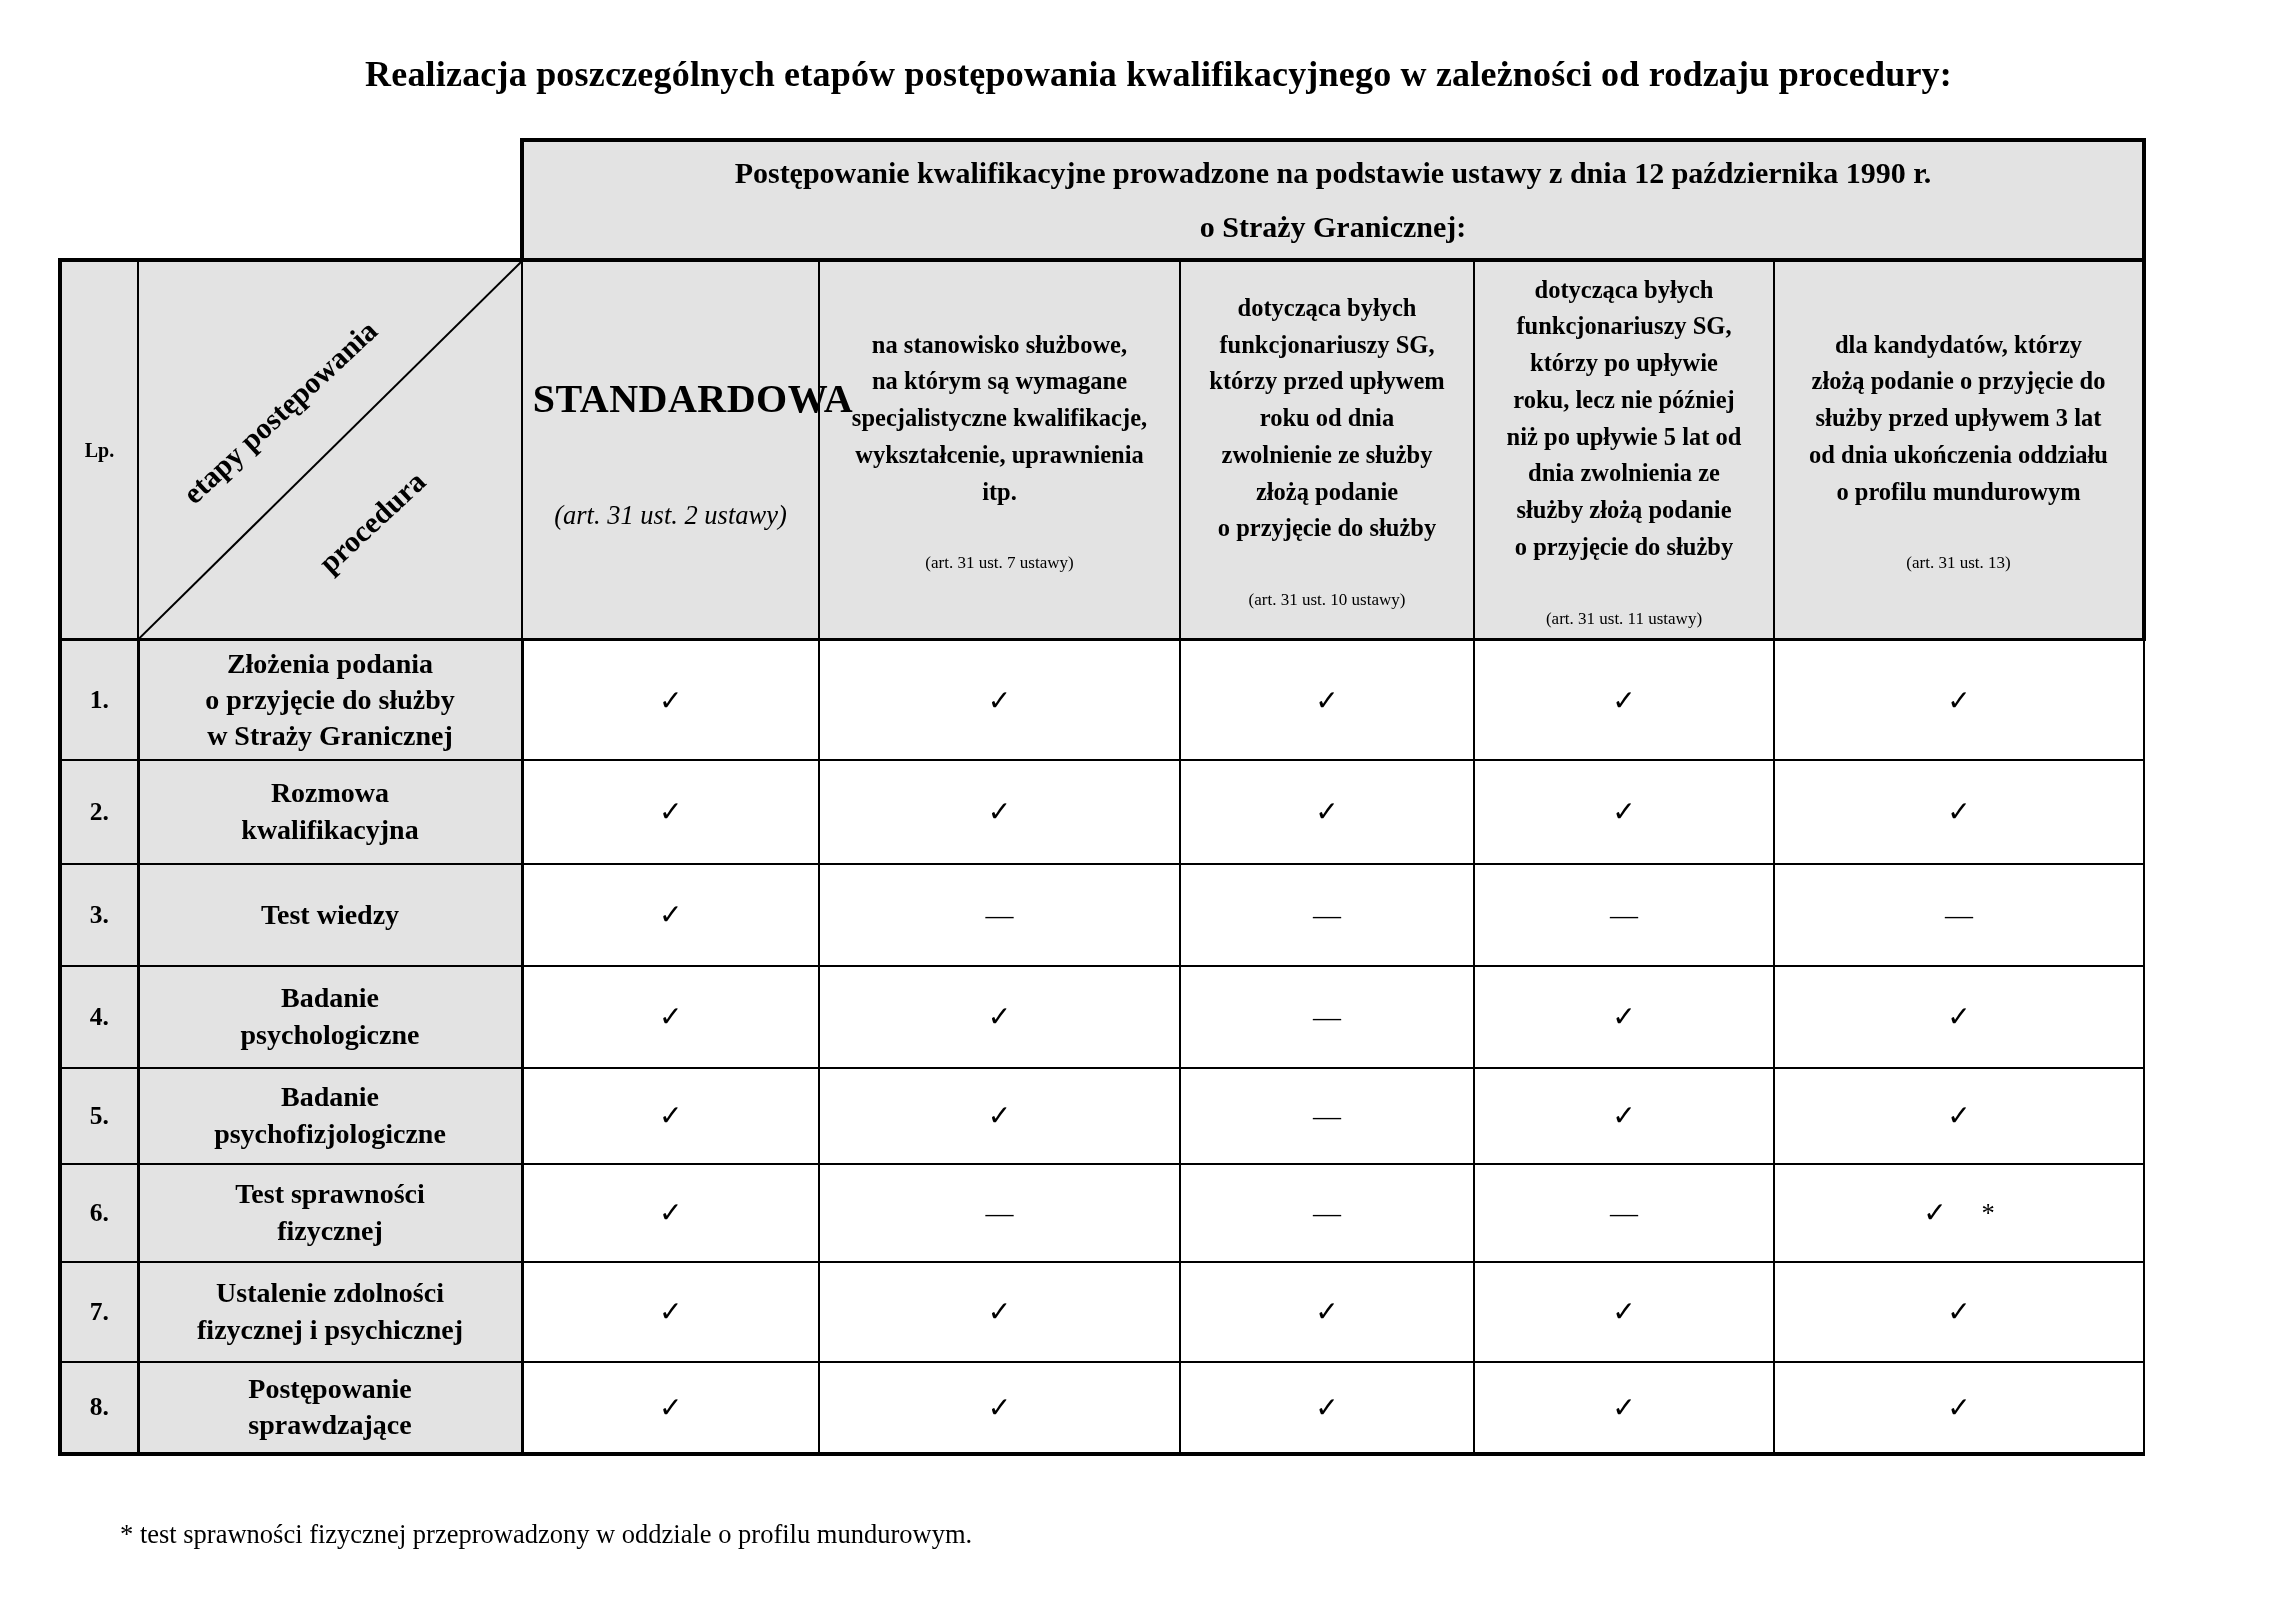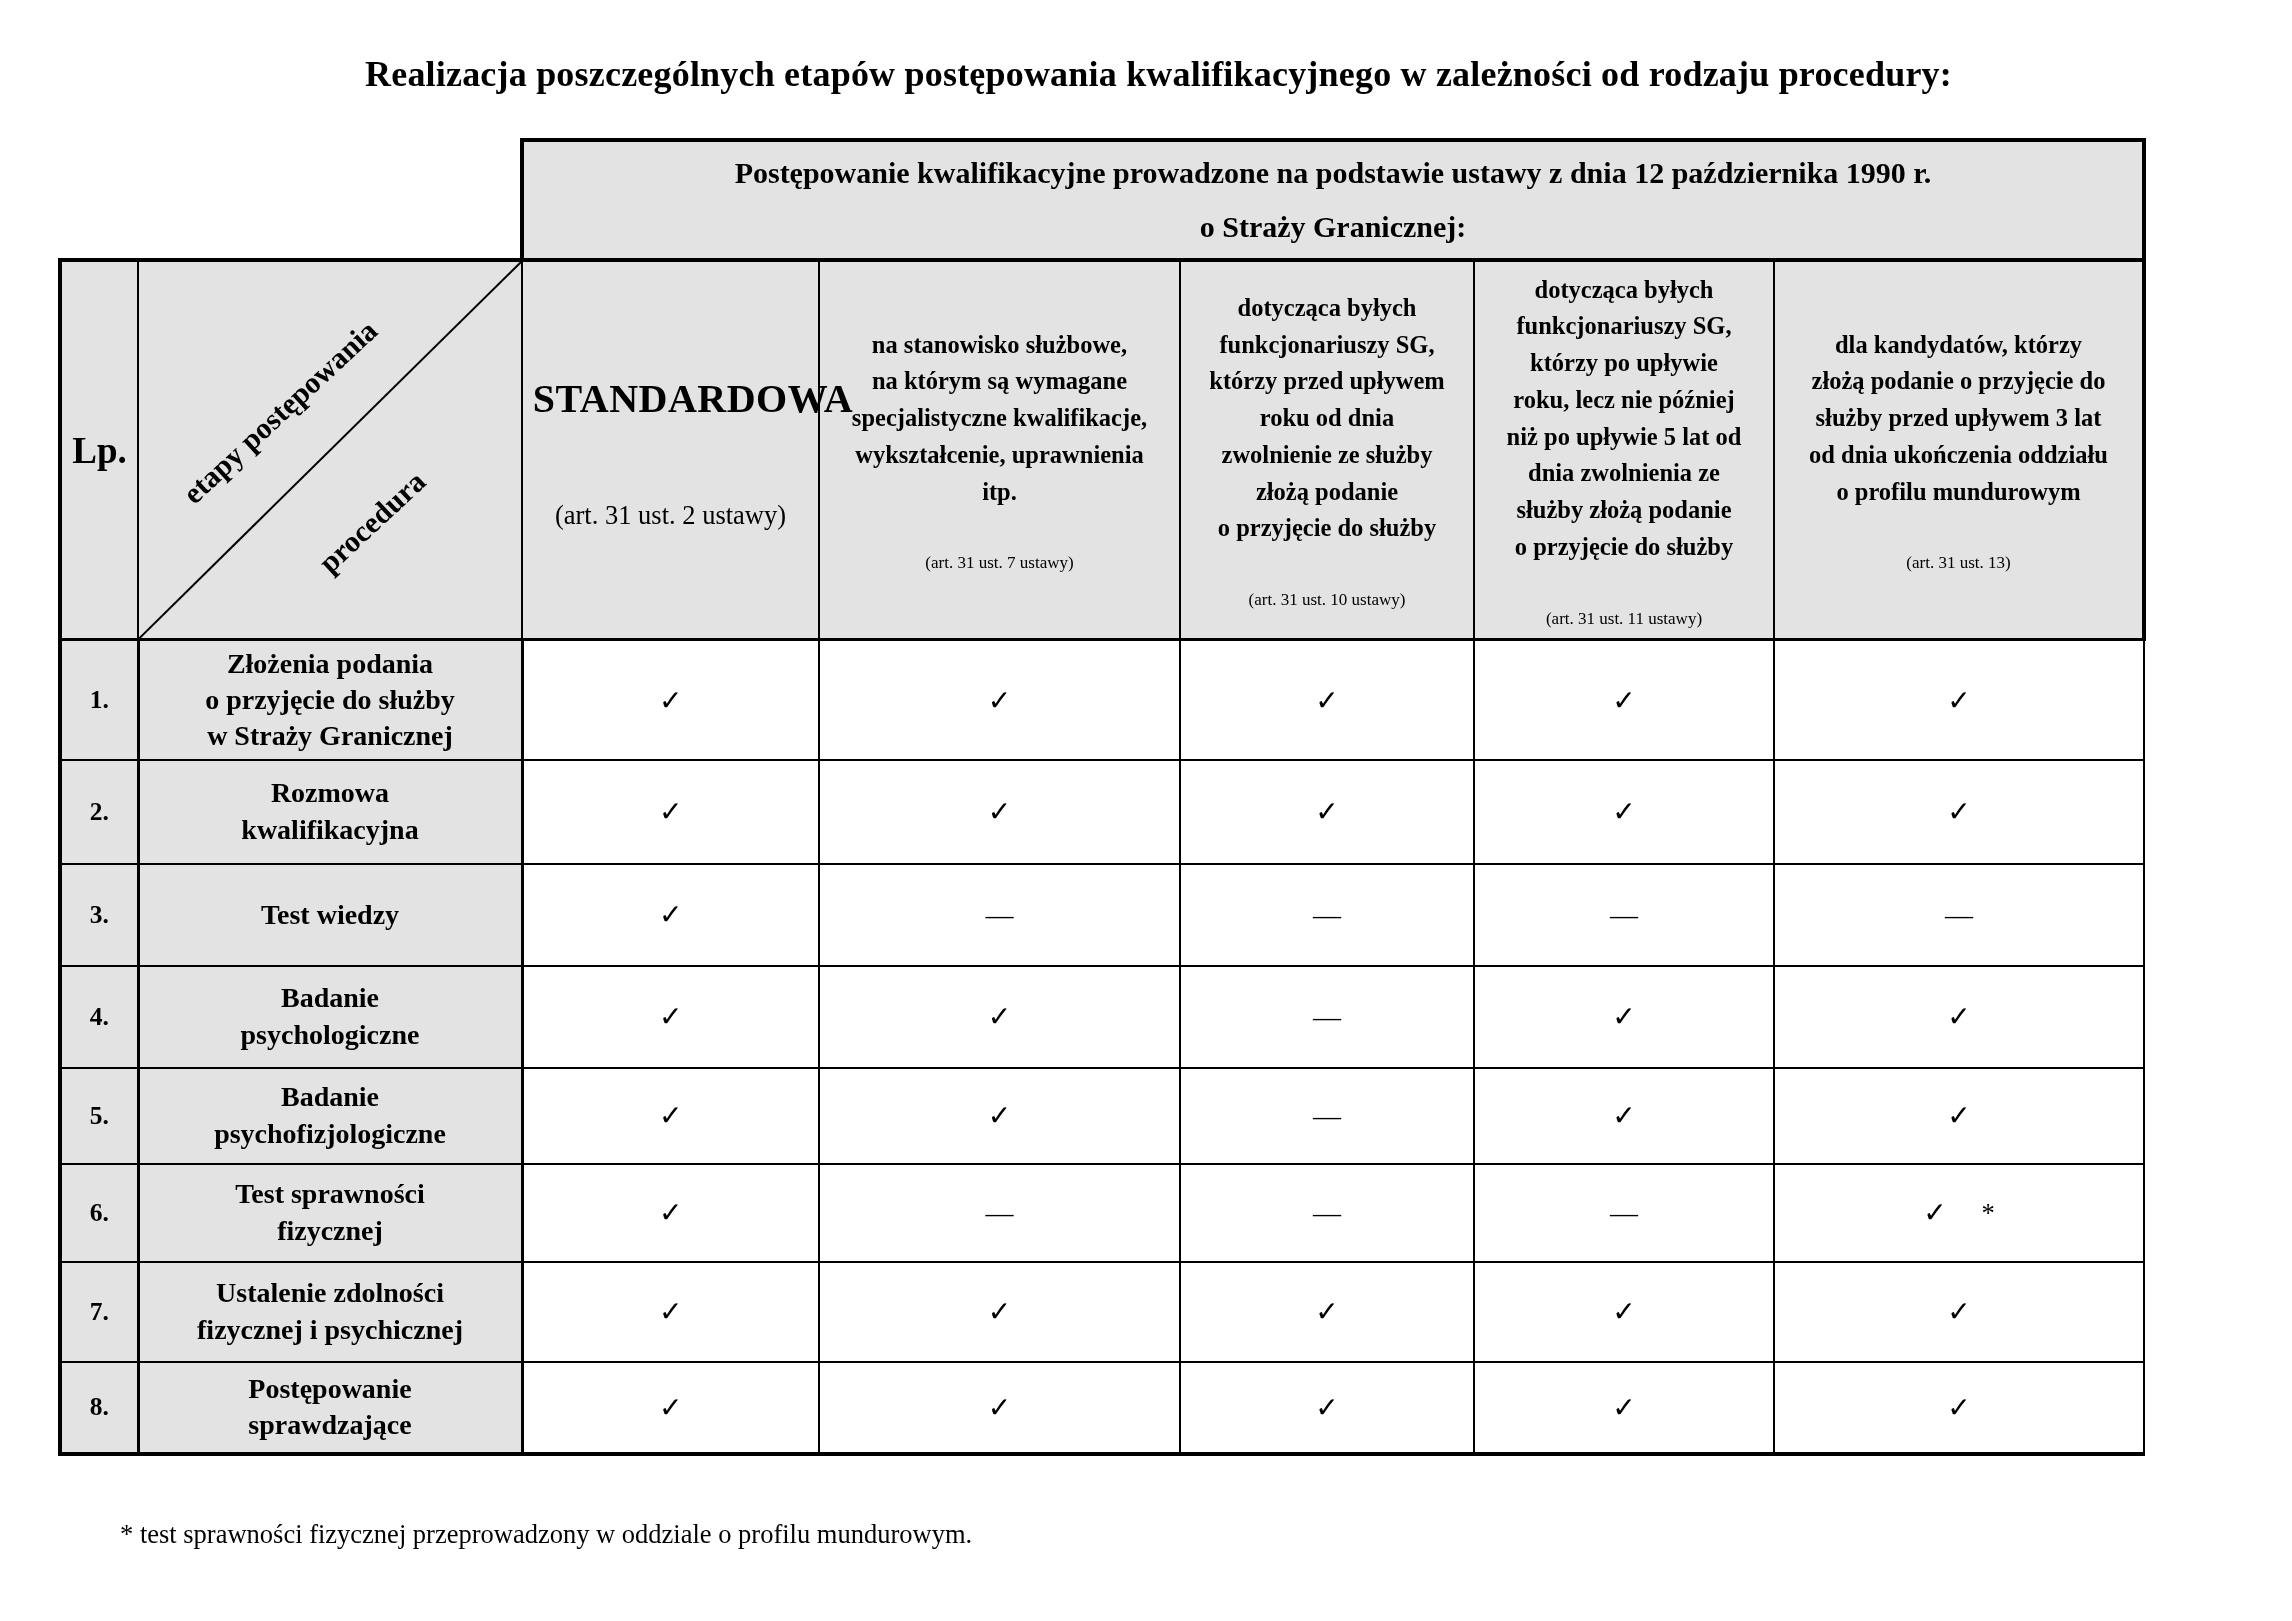--- a/index.html
+++ b/index.html
@@ -44,21 +44,21 @@
     border:4.9px solid var(--ink);
     font-weight:bold;
     font-size:30px;
     line-height:1.8;
   }
   
   .lp-cell{
     background:var(--grey);
     border:2.9px solid var(--ink);
     border-left-width:4.9px;border-top-width:4.9px;border-bottom-width:3.9px;
-    font-weight:bold;font-size:37px;
+    font-weight:bold;font-size:20px;
   }
   .corner-cell{
     background:var(--grey);
     border:2.9px solid var(--ink);
     border-top-width:4.9px;border-bottom-width:3.9px;
     position:relative;padding:0;
   }
   .corner-cell svg{position:absolute;left:0;top:0;width:100%;height:100%;display:block;}
   .axis-label{
     position:absolute;
@@ -73,21 +73,21 @@
     background:var(--grey);
     border:2.9px solid var(--ink);
     border-bottom-width:3.9px;
     font-weight:bold;
     padding:9.8px 9.8px;
   }
   .colhead.last-col{border-right-width:4.9px;}
   .colhead .colname{font-size:24.5px;line-height:1.5;white-space:pre-line;}
   .colhead.standard .colname{font-size:40px;letter-spacing:0.5px;}
   .colhead .colref{font-weight:normal;font-size:17px;margin-top:43px;}
-  .colhead.standard .colref{font-size:26.5px;margin-top:71px;}
+  .colhead.standard .colref{font-size:26.5px;margin-top:71px;font-style:italic;}
   
   .numcell{
     background:var(--grey);
     border:2.9px solid var(--ink);
     border-left-width:4.9px;border-right-width:3.9px;
     font-weight:bold;font-size:25.5px;
   }
   .stagecell{
     background:var(--grey);
     border:2.9px solid var(--ink);

